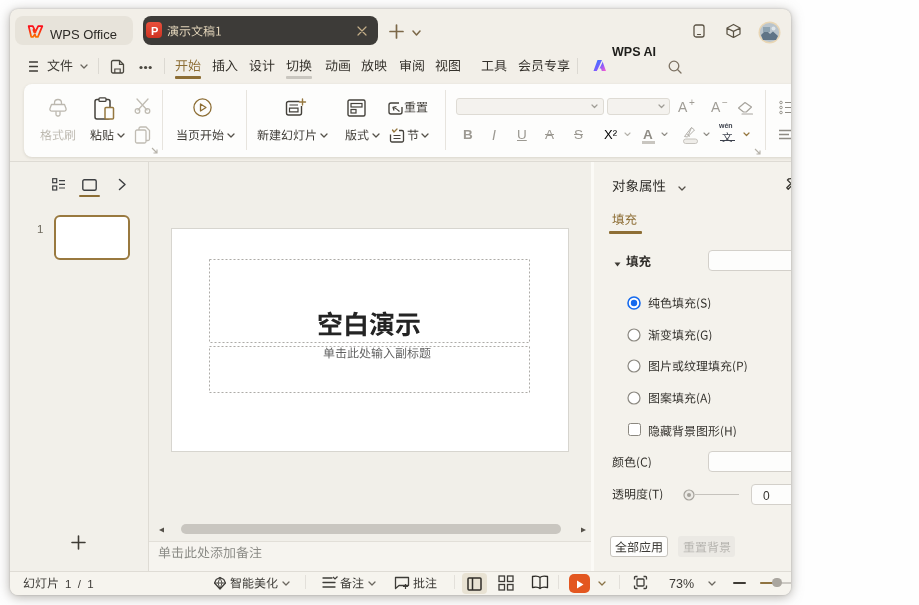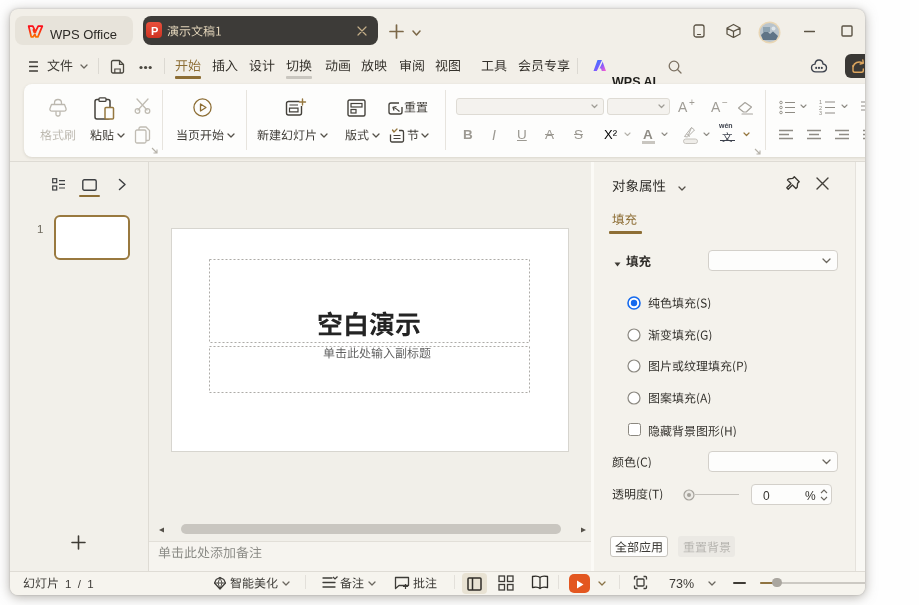--- a/index.html
+++ b/index.html
@@ -1,13 +1,13 @@
 <!DOCTYPE html>
 <html><head><meta charset="utf-8"><style>html,body{margin:0;padding:0;width:919px;height:605px;background:#fefefe;overflow:hidden}*{box-sizing:border-box}</style></head><body>
-<div style="position:absolute;left:10px;top:9px;width:855px;height:586px;background:#f2efe8;border-radius:8px;box-shadow:0 2px 12px rgba(115,110,100,.55),0 0 2px rgba(90,85,75,.35);overflow:hidden;font-family:'Liberation Sans',sans-serif">
+<div style="position:absolute;left:10px;top:9px;width:781px;height:586px;background:#f2efe8;border-radius:8px;box-shadow:0 2px 12px rgba(115,110,100,.55),0 0 2px rgba(90,85,75,.35);overflow:hidden;font-family:'Liberation Sans',sans-serif">
     <div style="position:absolute;left:5px;top:7px;width:118px;height:29px;background:#e7e3da;border-radius:8px"></div>
     <svg style="position:absolute;left:17px;top:16px" width="17" height="13" viewBox="0 0 17 13">
       <defs>
         <linearGradient id="wg" x1="0" y1="0" x2="0" y2="1">
           <stop offset="0" stop-color="#fb0d1c"></stop>
           <stop offset="0.55" stop-color="#fa3b13"></stop>
           <stop offset="1" stop-color="#fb7203"></stop>
         </linearGradient>
       </defs>
       <path d="M1.7 1.2 h4.1 l2.7 5.4 2.7-5.4 h4.1 L10.9 11.8 H8.7 L7.9 9.2 6.2 11.8 H4.2 Z M6.4 4.9 L8.5 7.2 7.2 7.2 Z" fill="none" stroke="url(#wg)" stroke-width="1.75" stroke-linejoin="round"></path>
@@ -133,21 +133,21 @@
       <defs>
         <linearGradient id="ai" x1="0" y1="0" x2="1" y2="1">
           <stop offset="0" stop-color="#2a7bff"></stop>
           <stop offset=".55" stop-color="#7a5cff"></stop>
           <stop offset="1" stop-color="#ff5bd0"></stop>
         </linearGradient>
       </defs>
       <path d="M4.5 1 H9 L13 12 H8.8 L8 9.5 H6.2 L4 12 H0.5 Z" fill="url(#ai)"></path>
       <path d="M4.2 13 L10 0.5" stroke="#f2efe8" stroke-width="1.4"></path>
     </svg>
-    <div style="position:absolute;left:602px;top:66px;font:600 12.5px 'Liberation Sans',sans-serif;color:#1f1e1b;letter-spacing:0;white-space:nowrap">WPS AI</div>
+    <div style="position:absolute;left:602px;top:36px;font:600 12.5px 'Liberation Sans',sans-serif;color:#1f1e1b;letter-spacing:0;white-space:nowrap">WPS AI</div>
     <svg style="position:absolute;left:658px;top:51px" width="14" height="14" viewBox="0 0 14 14">
       <circle cx="6" cy="6" r="4.8" fill="none" stroke="#7d7263" stroke-width="1.3"></circle>
       <path d="M9.5 9.5 L13 13" stroke="#7d7263" stroke-width="1.3" stroke-linecap="round"></path>
     </svg>
     <svg style="position:absolute;left:800px;top:48px" width="18" height="18" viewBox="0 0 18 18">
       <path d="M5 7.2 C5.2 4.5 6.8 3 9 3 C11.2 3 12.8 4.5 13 7 C15.3 7.3 16.5 8.8 16.5 10.8 C16.5 13.2 14.8 14.8 12.3 14.8 H5.7 C3.2 14.8 1.5 13.2 1.5 10.8 C1.5 8.8 2.8 7.4 5 7.2 Z" fill="none" stroke="#3c414c" stroke-width="1.35" stroke-linejoin="round"></path>
       <circle cx="6.2" cy="10.9" r="1.05" fill="#3c414c"></circle>
       <circle cx="9" cy="10.9" r="1.05" fill="#3c414c"></circle>
       <circle cx="11.8" cy="10.9" r="1.05" fill="#3c414c"></circle>
     </svg>

